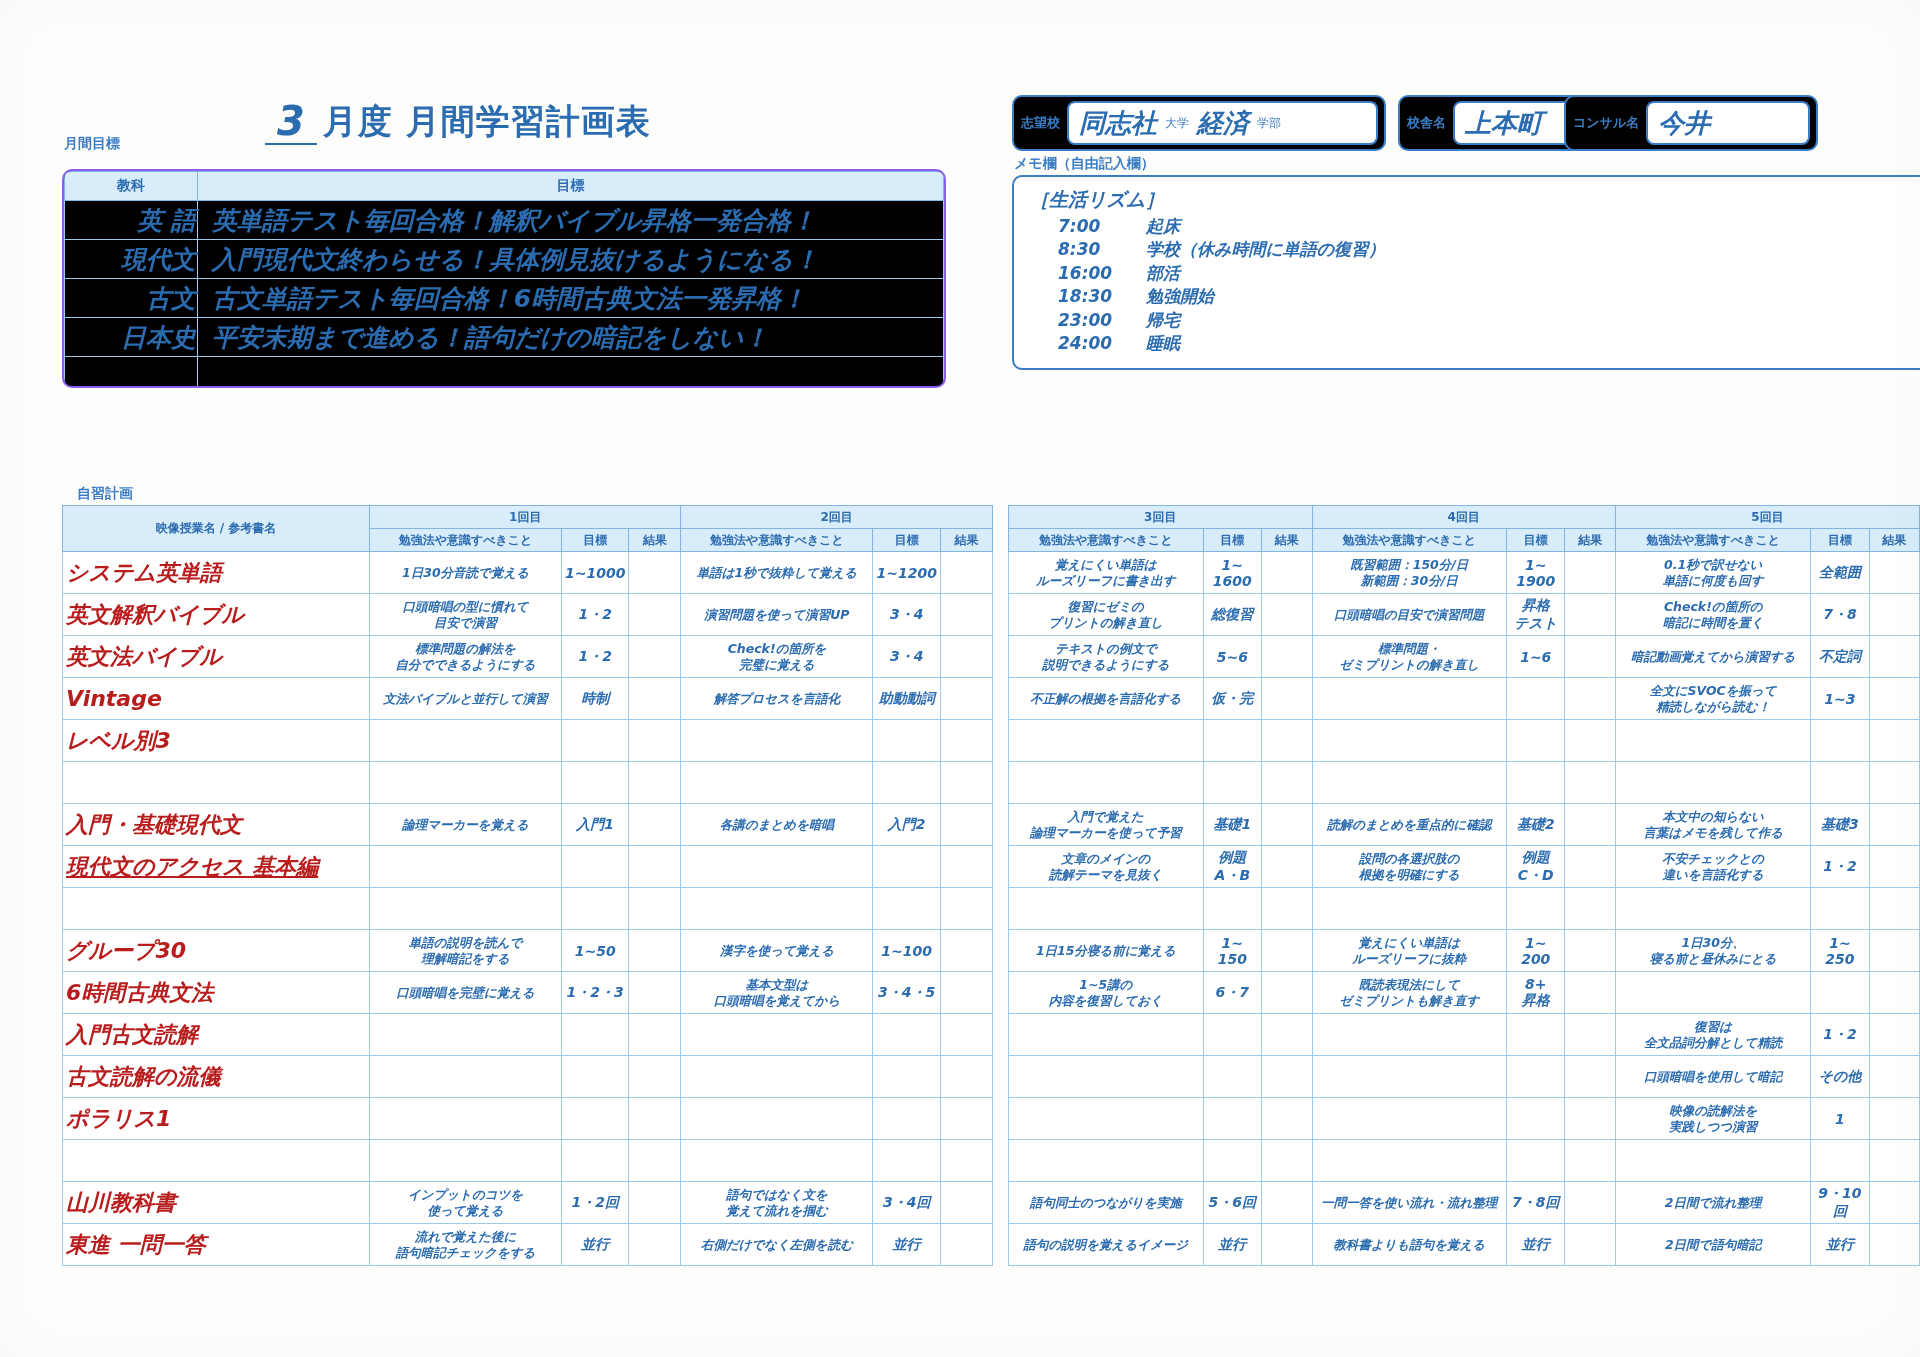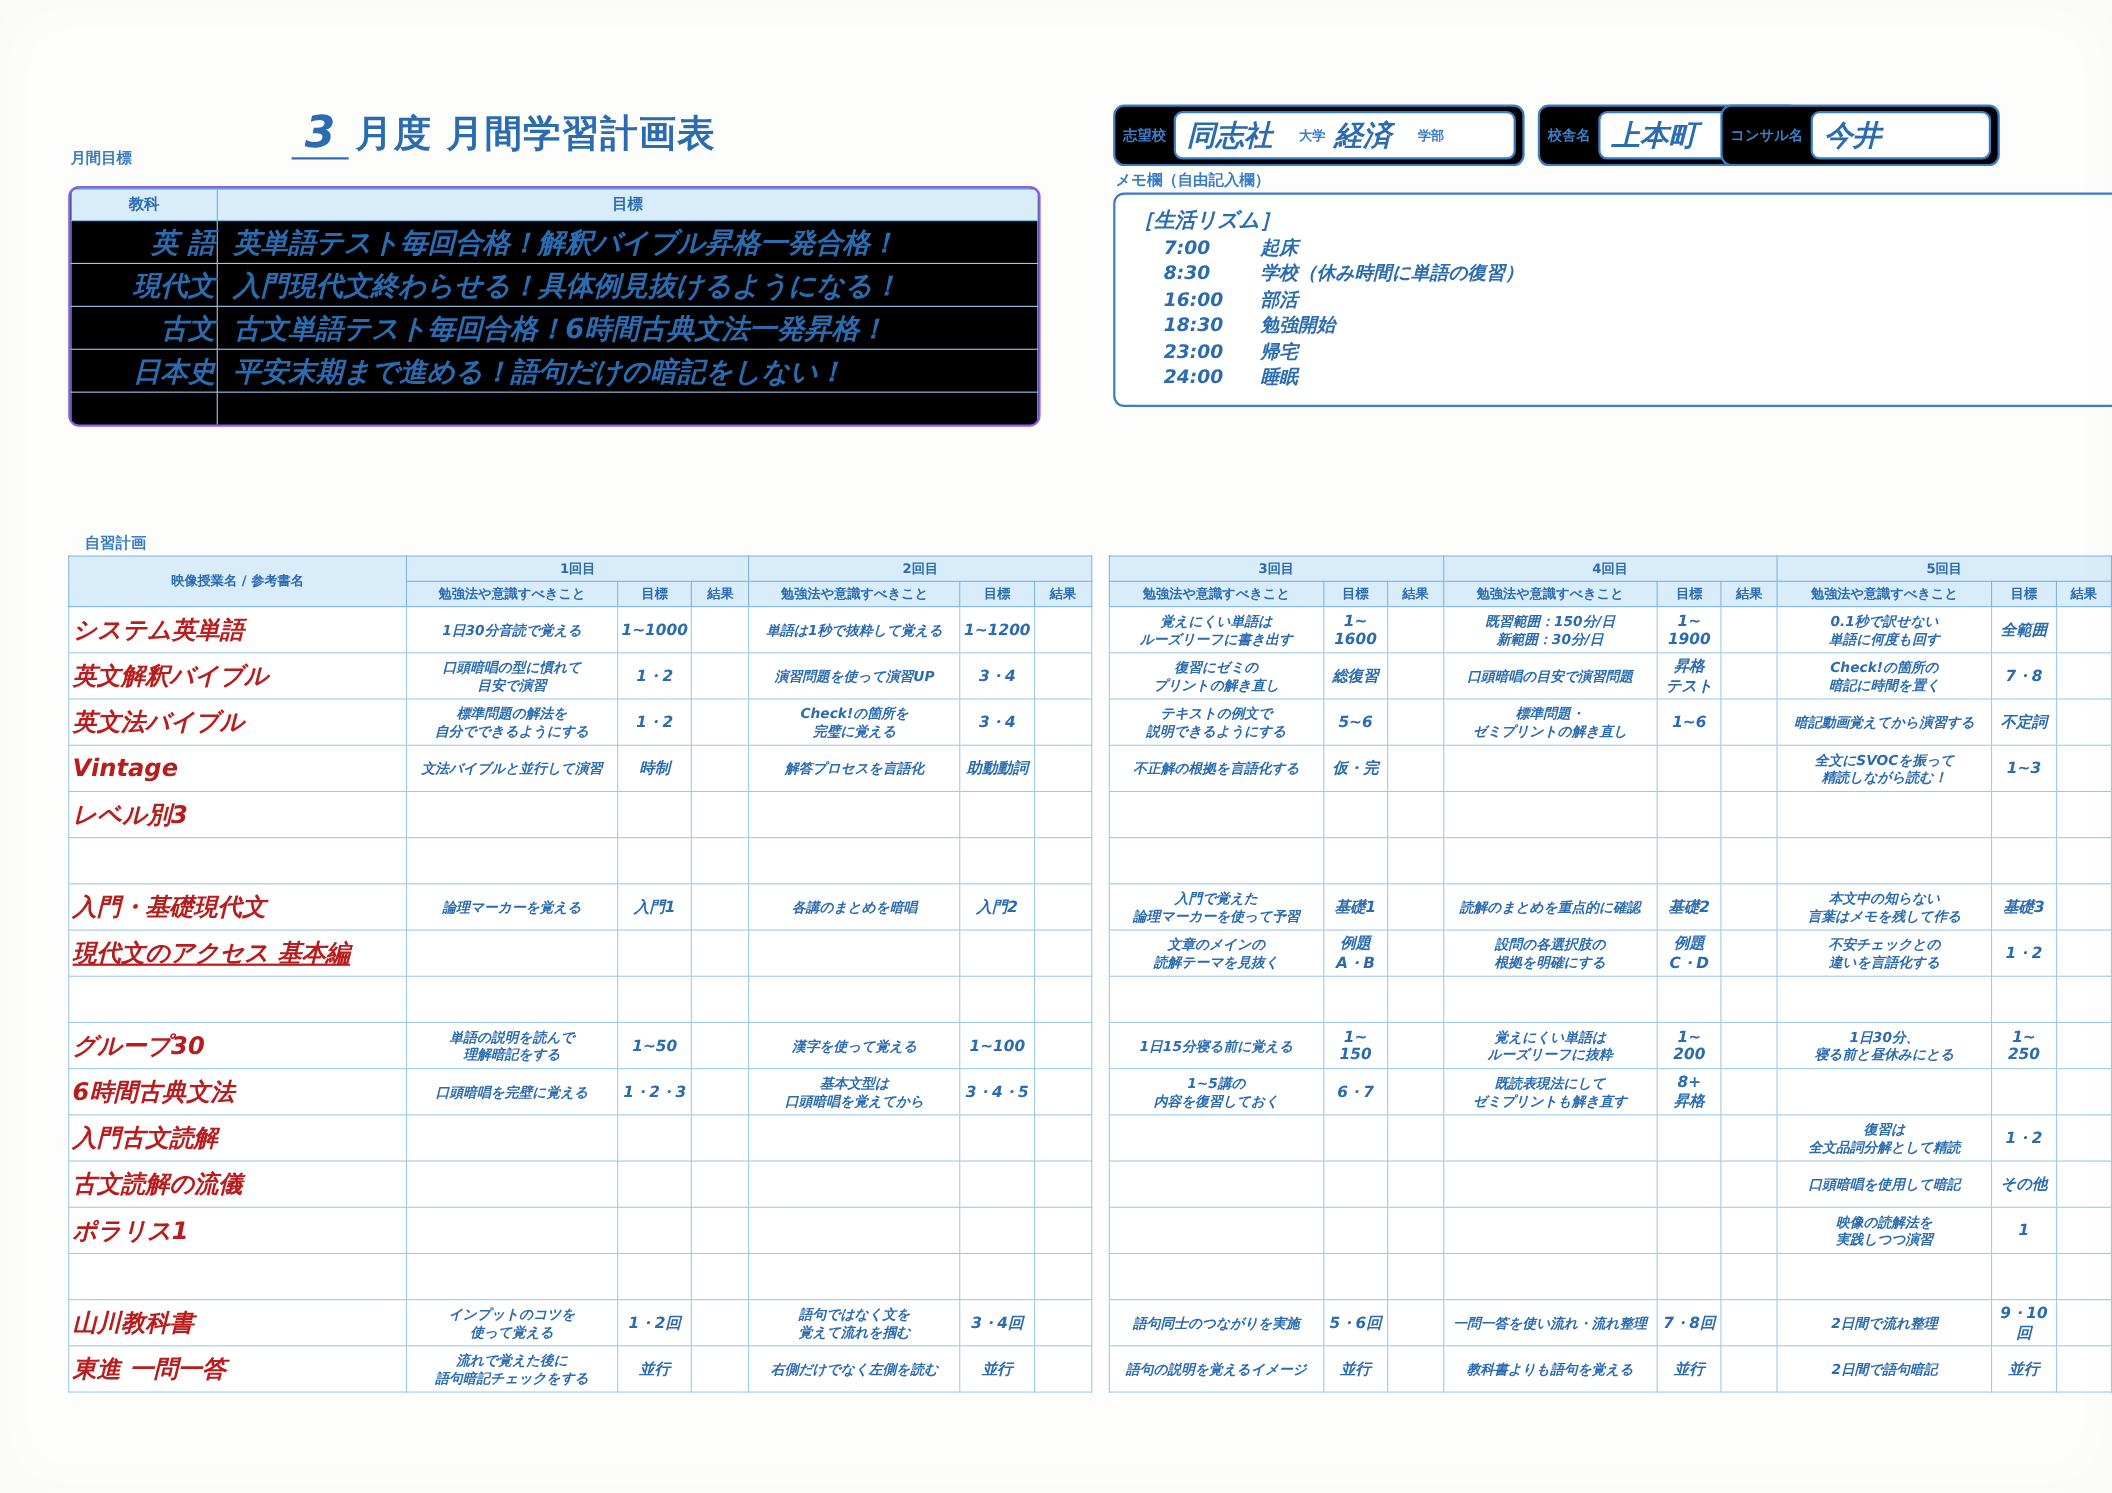--- a/index.html
+++ b/index.html
@@ -42,21 +42,21 @@
   }
   .field-label{
     font-size:13px;color:#3b7dc4;padding:0 7px;font-weight:700;white-space:nowrap;
   }
   .field-inner{
     border:2px solid #3b7dc4;border-radius:8px;background:#fff;
     height:calc(100% - 12px);margin:0 6px 0 0;display:flex;align-items:center;
     padding:0 10px;gap:8px;flex:1;
   }
   .field-val{font-size:26px;color:#2b6cb0;font-weight:700;font-style:italic;white-space:nowrap;}
-  .field-sub{font-size:12px;color:#3b7dc4;font-weight:700;margin-left:16px;}
+  .field-sub{font-size:12px;color:#3b7dc4;font-weight:400;}
   
   .caption{
     position:absolute;font-size:14px;color:#3b7dc4;font-weight:700;
   }
   
   #goal-table{
     position:absolute;left:62px;top:169px;width:880px;height:215px;
     border:2px solid #8b5cf6;border-radius:10px;overflow:hidden;background:#000000;
   }
   #goal-table table{border-collapse:collapse;width:100%;height:100%;}

